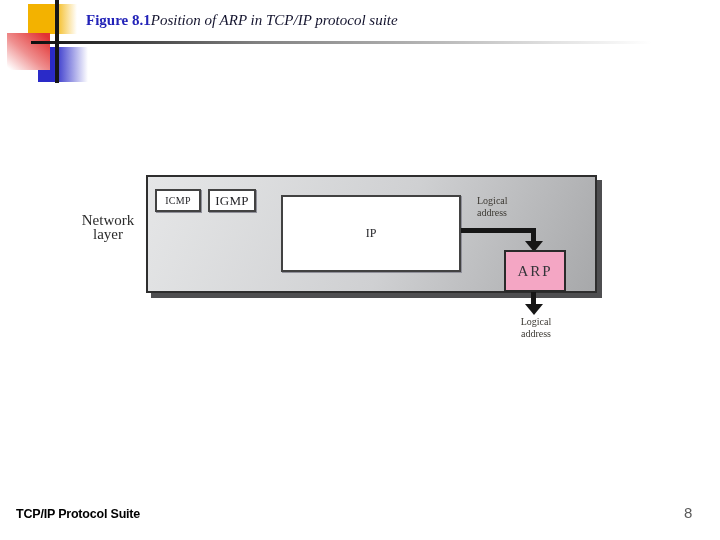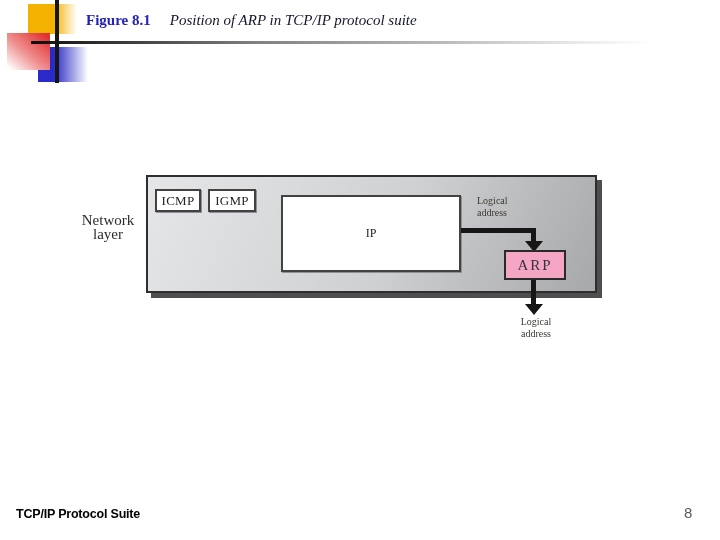--- a/index.html
+++ b/index.html
@@ -11,36 +11,36 @@
   .logo-yellow{position:absolute;left:28px;top:4px;width:49px;height:30px;z-index:1;
     background:linear-gradient(to right,var(--accent-yellow,#f3b200) 0%,var(--accent-yellow,#f3b200) 52%,#ffffff 100%);}
   .logo-blue{position:absolute;left:38px;top:47px;width:50px;height:35px;z-index:2;
     background:linear-gradient(to right,var(--accent-blue,#2a2ac8) 0%,var(--accent-blue,#2a2ac8) 32%,#ffffff 100%);}
   .logo-red{position:absolute;left:7px;top:33px;width:43px;height:37px;z-index:3;
     background:linear-gradient(to bottom left,var(--accent-red,#e23232) 8%,#ef9090 55%,#ffffff 96%);}
   .logo-vline{position:absolute;left:55px;top:0;width:4px;height:83px;background:#161616;z-index:5;}
   .top-rule{position:absolute;left:31px;top:41px;width:640px;height:3px;z-index:4;
     background:linear-gradient(to right,#0e0e0e 0%,#333333 12%,#808080 35%,#b5b5b5 62%,#e2e2e2 82%,rgba(255,255,255,0) 97%);}
   
-  .title-row{position:absolute;left:86px;top:12px;z-index:6;display:flex;gap:19px;align-items:flex-end;white-space:nowrap;}
+  .title-row{position:absolute;left:86px;top:12px;z-index:6;display:flex;align-items:flex-end;white-space:nowrap;}
   .figure-label{font-weight:bold;font-size:15px;color:var(--title-blue,#2323b8);}
   .figure-title{font-weight:normal;font-style:italic;font-size:15px;color:var(--title-dark,#14142e);}
   
   .network-label{position:absolute;left:70px;top:213px;width:76px;text-align:center;
     font-size:15px;line-height:14px;color:#2b2b2b;}
   .panel{position:absolute;left:146px;top:175px;width:451px;height:118px;box-sizing:border-box;
     border:2px solid #2e2e2e;
     background:linear-gradient(115deg,var(--panel-light,#e5e6e7) 0%,#cfd0d2 55%,var(--panel-dark,#a7a8aa) 100%);
     box-shadow:5px 5px 0 var(--panel-shadow,#4e4e50);}
   .proto-box{position:absolute;box-sizing:border-box;background:#ffffff;border:2px solid #424242;
     display:flex;align-items:center;justify-content:center;color:#26262a;box-shadow:1px 1px 0 #90909a;}
-  .icmp{left:7px;top:12px;width:46px;height:23px;font-size:13px;letter-spacing:.3px;}
+  .icmp{left:7px;top:12px;width:46px;height:23px;font-size:10px;letter-spacing:.3px;}
   .igmp{left:60px;top:12px;width:48px;height:23px;font-size:13px;letter-spacing:.3px;}
   .ip{left:133px;top:18px;width:180px;height:77px;font-size:12px;}
-  .arp-box{position:absolute;left:504px;top:250px;width:62px;height:30px;box-sizing:border-box;z-index:3;
+  .arp-box{position:absolute;left:504px;top:250px;width:62px;height:42px;box-sizing:border-box;z-index:3;
     background:var(--arp-fill,#f4a6c4);border:2px solid #2a2a2a;display:flex;align-items:center;justify-content:center;
     font-size:15px;letter-spacing:2px;color:#35353a;}
   .arrow-h{position:absolute;left:461px;top:228px;width:75px;height:5px;background:var(--arrow,#161616);z-index:2;}
   .arrow-v{position:absolute;width:5px;background:var(--arrow,#161616);z-index:2;}
   .arrow-v1{left:531px;top:228px;height:15px;}
   .arrow-v2{left:531px;top:280px;height:26px;}
   .arrowhead{position:absolute;width:0;height:0;z-index:2;
     border-left:9px solid transparent;border-right:9px solid transparent;border-top:11px solid var(--arrow,#161616);}
   .ah1{left:525px;top:241px;}
   .ah2{left:525px;top:304px;}

